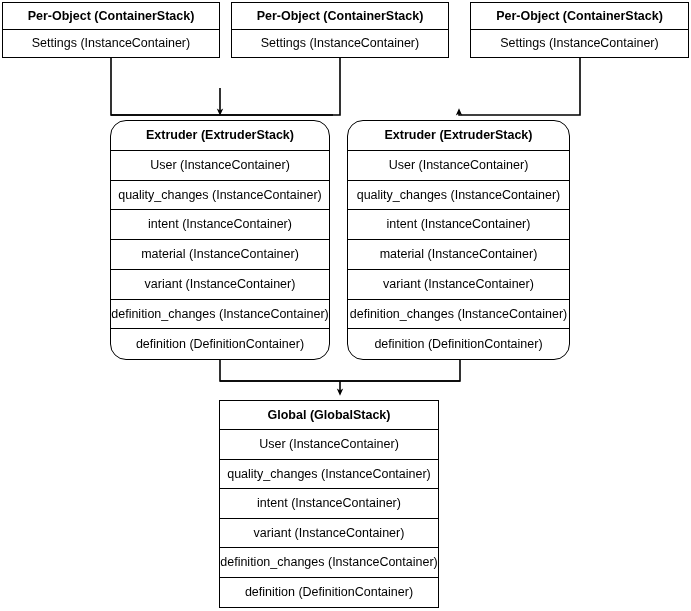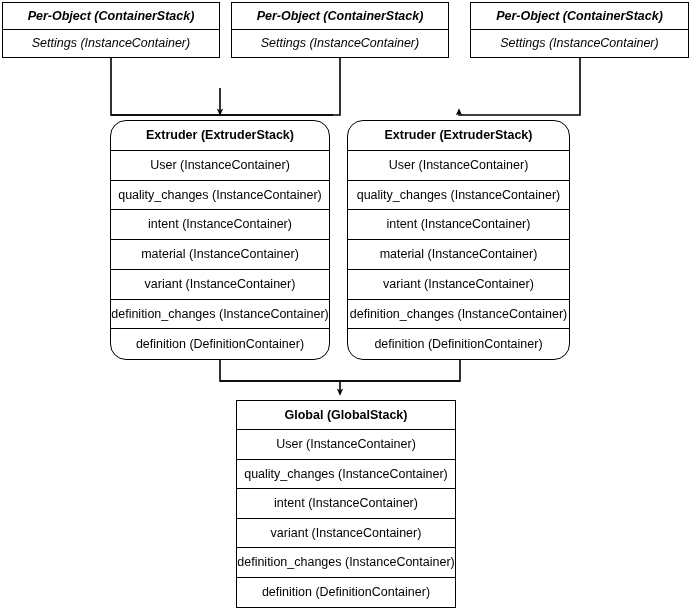--- a/index.html
+++ b/index.html
@@ -49,33 +49,33 @@
   }
   .node .row:last-child {
     border-bottom: none;
   }
   .node .row.title {
     font-weight: bold;
   }
 
   
   .perobj { height: 56px; }
-  .perobj .row { height: 27px; font-style: italic; }
+  .perobj .row { height: 27px; }
   #perobj-1 { left: 2px;   top: 2px; width: 218px; }
   #perobj-2 { left: 231px; top: 2px; width: 218px; }
   #perobj-3 { left: 470px; top: 2px; width: 219px; }
 
   
   .extruder { height: 240px; border-radius: 16px; }
   .extruder .row { height: 34.2px; }
   #extruder-1 { left: 110px; top: 120px; width: 220px; }
   #extruder-2 { left: 347px; top: 120px; width: 223px; }
 
   
-  #global { left: 236px; top: 400px; width: 220px; height: 208px; }
+  #global { left: 219px; top: 400px; width: 220px; height: 208px; }
   #global .row { height: 34.6px; }
 </style>
 </head>
 <body>
 
 <div id="canvas">
 
   <svg class="connectors" viewBox="0 0 691 611" xmlns="http://www.w3.org/2000/svg">
     <defs>
       <marker id="arrowhead" markerWidth="9" markerHeight="9" refX="4.2" refY="4" orient="auto" markerUnits="userSpaceOnUse">

